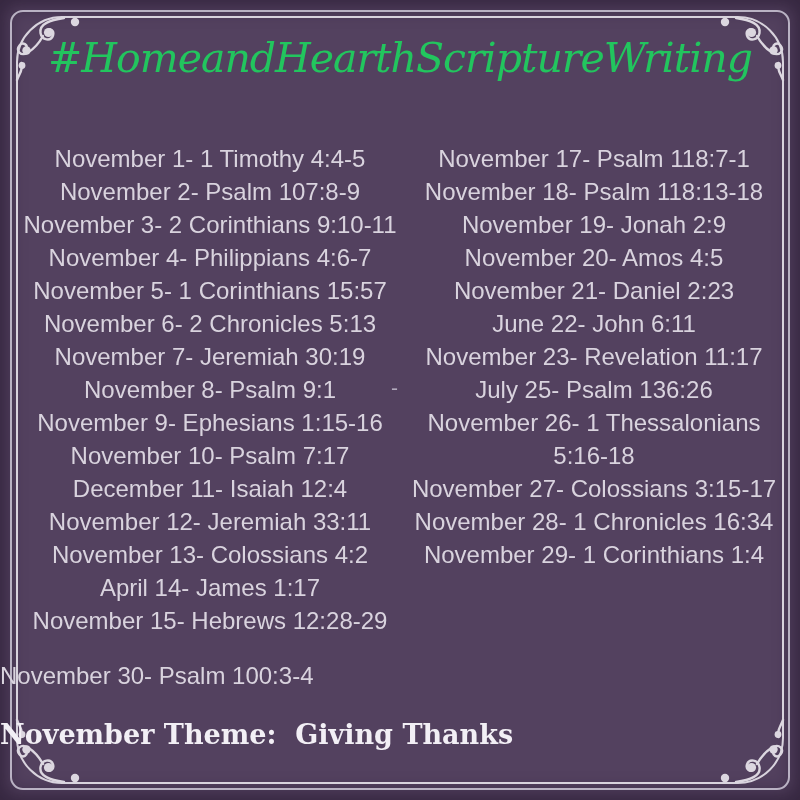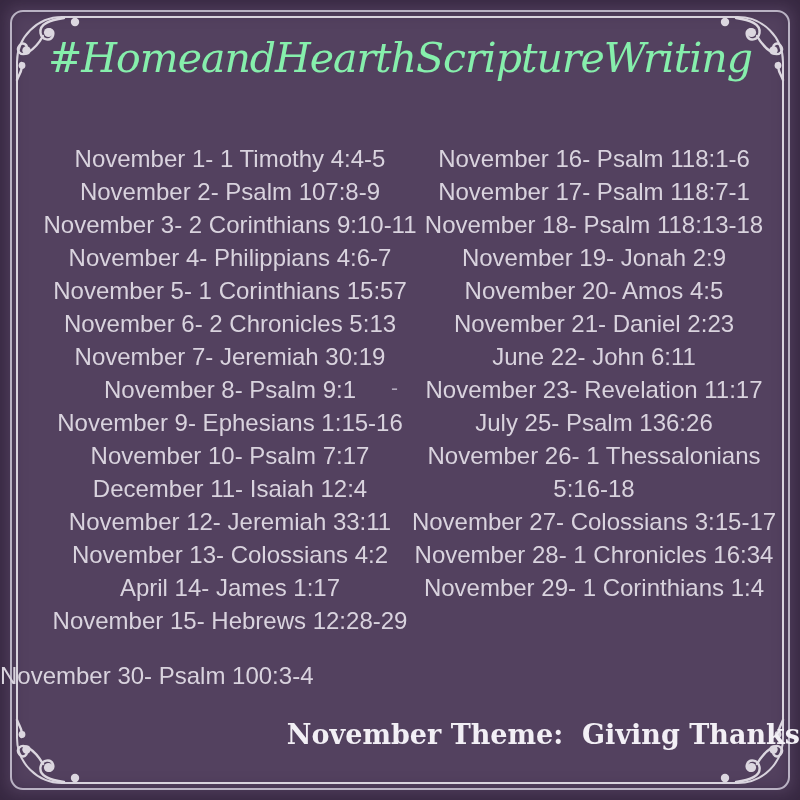--- a/index.html
+++ b/index.html
@@ -21,40 +21,40 @@
   .corner.tr{top:0;right:0;transform:scaleX(-1);}
   .corner.bl{bottom:0;left:0;transform:scaleY(-1);}
   .corner.br{bottom:0;right:0;transform:scale(-1,-1);}
   
   .title{
     position:absolute;top:34px;left:0;width:100%;
     margin:0;text-align:center;
     font-family:"DejaVu Serif", serif;
     font-style:italic;font-weight:400;
     font-size:41px;letter-spacing:-1px;
-    color:#86efac;
+    color:#22c55e;
   }
   
   .columns{position:absolute;top:142px;left:0;width:100%;}
   .col{position:absolute;top:0;text-align:center;
        font-size:24px;line-height:33px;color:#d9d3de;}
-  .col.left{left:12px;width:396px;padding-left:20px;}
+  .col.left{left:12px;width:396px;}
   .col.right{left:404px;width:380px;}
   .row{white-space:normal;}
   .stray-dash{
     position:absolute;left:391px;top:371px;
     font-size:21px;line-height:33px;color:#b3abbd;
   }
   .final-entry{
     position:absolute;top:659px;left:0;width:100%;
     text-align:left;font-size:24px;line-height:33px;color:#d9d3de;
   }
   .theme{
     position:absolute;top:715px;left:0;width:100%;
-    text-align:right;
+    text-align:left;
     font-family:"DejaVu Serif", serif;
     font-weight:700;font-size:27px;line-height:40px;
     color:#f2eff5;white-space:pre-wrap;
   }
 </style>
 </head>
 <body>
 
 <div class="page">
 
@@ -128,21 +128,20 @@
         <div class="row">November 8- Psalm 9:1</div>
         <div class="row">November 9- Ephesians 1:15-16</div>
         <div class="row">November 10- Psalm 7:17</div>
         <div class="row">December 11- Isaiah 12:4</div>
         <div class="row">November 12- Jeremiah 33:11</div>
         <div class="row">November 13- Colossians 4:2</div>
         <div class="row">April 14- James 1:17</div>
         <div class="row">November 15- Hebrews 12:28-29</div>
       </div>
     <div class="col right">
-        <div class="row">November 16- Psalm 118:1-6</div>
         <div class="row">November 17- Psalm 118:7-1</div>
         <div class="row">November 18- Psalm 118:13-18</div>
         <div class="row">November 19- Jonah 2:9</div>
         <div class="row">November 20- Amos 4:5</div>
         <div class="row">November 21- Daniel 2:23</div>
         <div class="row">June 22- John 6:11</div>
         <div class="row">November 23- Revelation 11:17</div>
         <div class="row">July 25- Psalm 136:26</div>
         <div class="row">November 26- 1 Thessalonians 5:16-18</div>
         <div class="row">November 27- Colossians 3:15-17</div>

